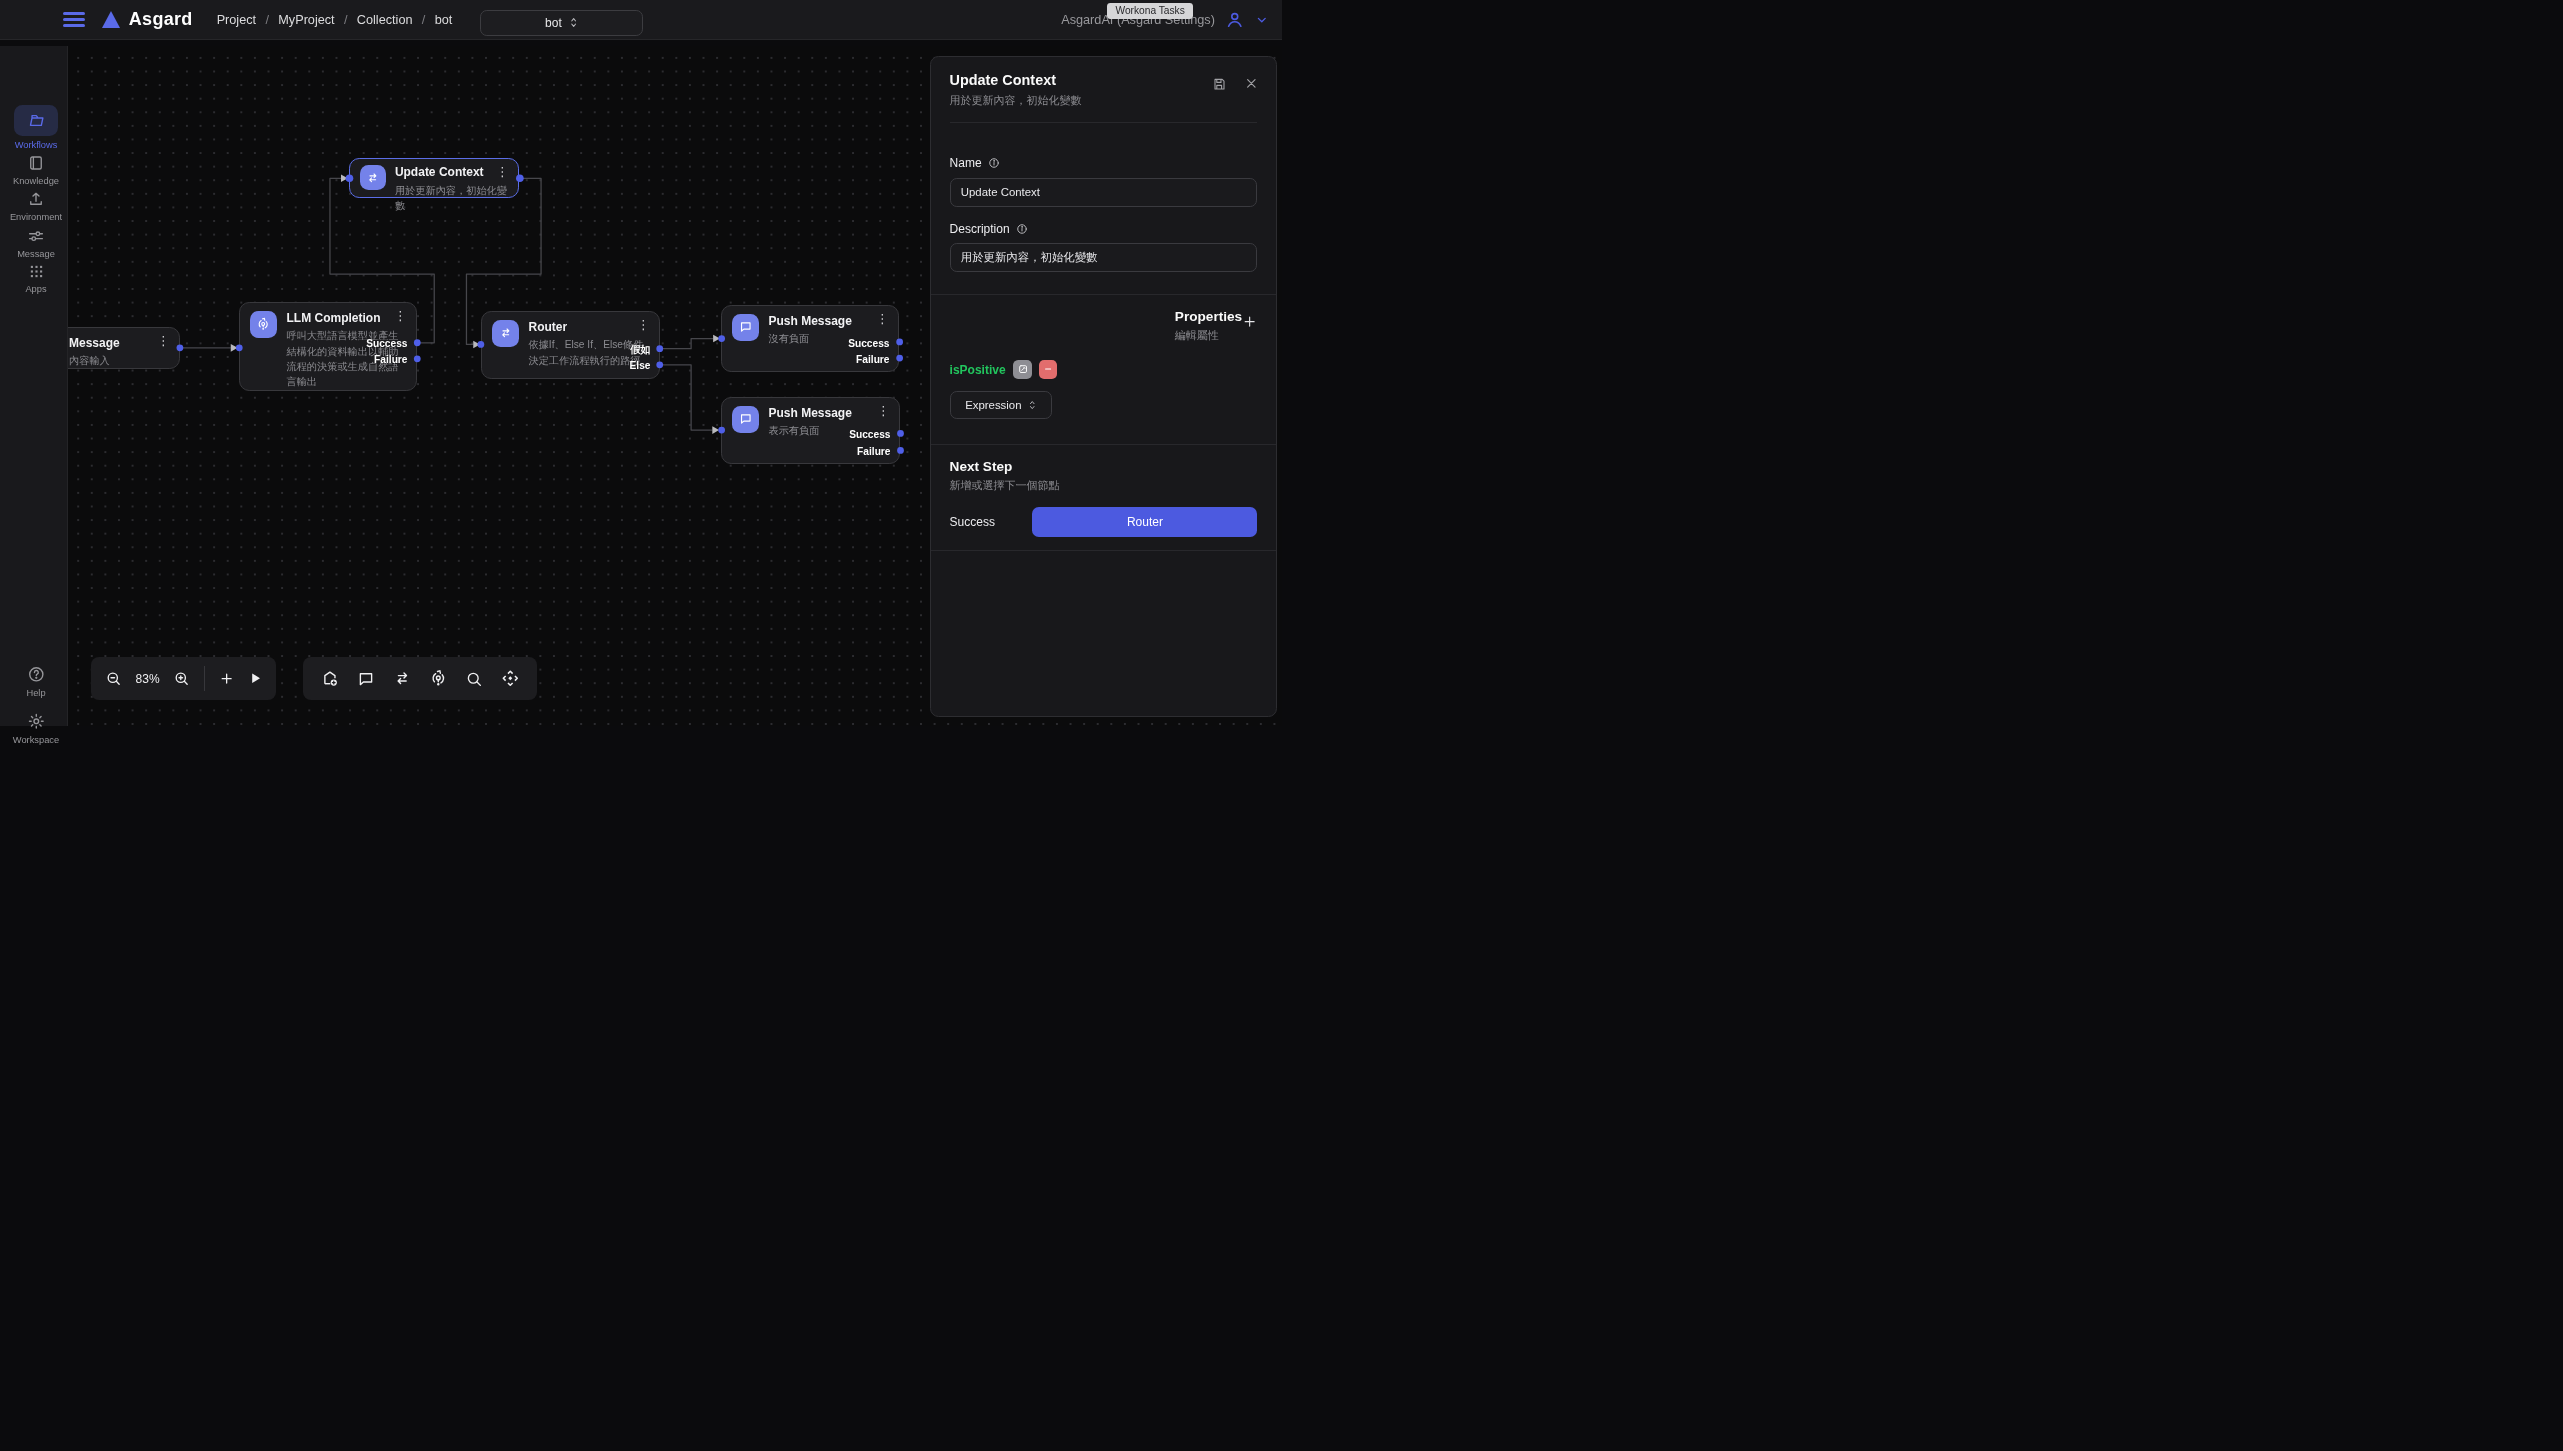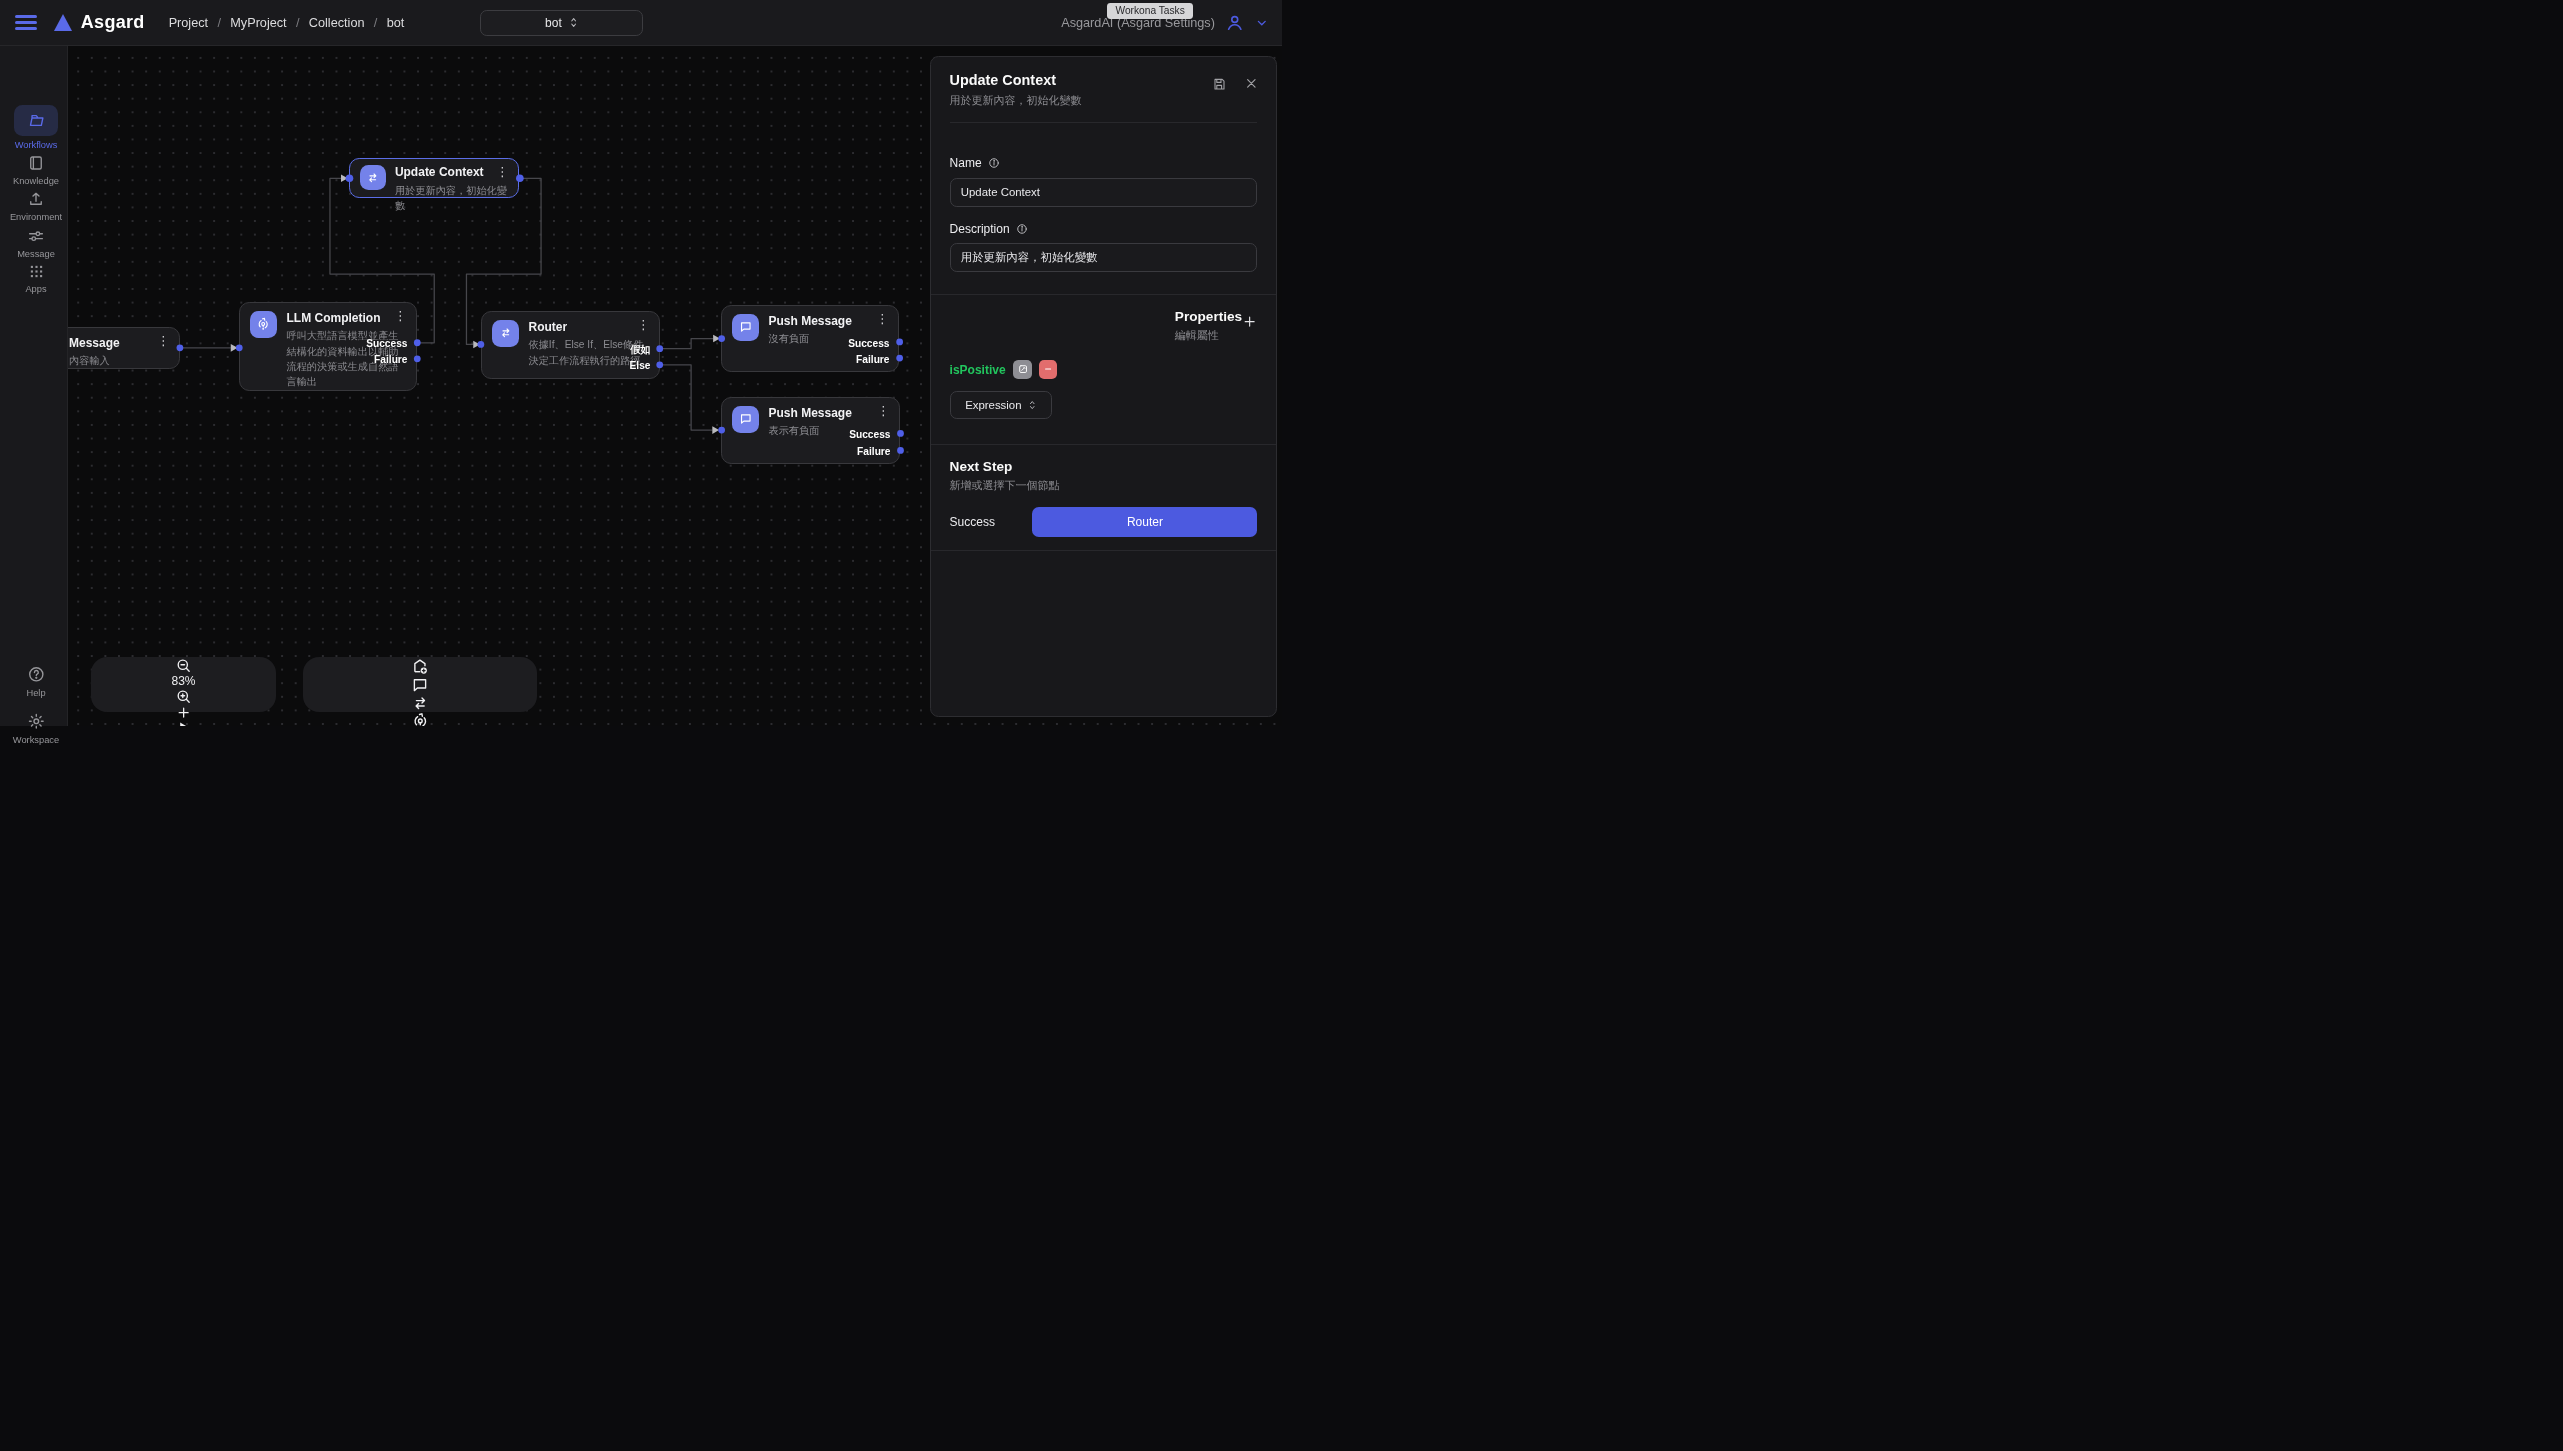--- a/index.html
+++ b/index.html
@@ -2,23 +2,23 @@
 <html style="font-size:13.6px"><head>
 <meta charset="utf-8">
 <style>
   * { margin:0; padding:0; box-sizing:border-box; }
   html,body { width:1282px; height:726px; overflow:hidden; background:#0b0b0d;
               font-family:"Liberation Sans", sans-serif; color:#ededef; }
 
   svg.ic { display:block; }
 
   
-  .topbar { position:absolute; left:0; top:0; width:1282px; height:46px;
+  .topbar { position:absolute; left:0; top:0; width:1282px; height:40px;
             background:#1a1a1d; border-bottom:0.8px solid #262629;
-            display:flex; align-items:center; z-index:50; }
+            display:flex; align-items:center; z-index:50;padding-left:48px; }
   .hamburger { margin-left:15.3px; width:22px; height:22px; display:flex; flex-direction:column;
                justify-content:center; gap:3.4px; cursor:pointer; }
   .hamburger i { display:block; height:2.5px; border-radius:1.7px; background:#5a6ae8; }
   .logo-tri { width:0; height:0; margin-left:17px;
               border-left:9.3px solid transparent; border-right:9.3px solid transparent;
               border-bottom:17px solid #5a6ae8; }
   .brand { margin-left:8.5px; font-size:18px; font-weight:700; letter-spacing:0.3px; color:#fff; }
   .crumbs { margin-left:24px; display:flex; align-items:center; gap:9.3px; font-size:12.7px; color:#dcdcde; }
   .crumbs .sep { color:#7c7c80; }
   .crumbs .crumb { cursor:pointer; }
@@ -57,22 +57,22 @@
   .node-icon { width:27px; height:27px; border-radius:8.5px; background:#7482ea; color:#fff;
                display:flex; align-items:center; justify-content:center; flex:none; margin-right:9.3px; }
   .node-body { min-width:0; }
   .node-title { font-size:12px; font-weight:700; color:#f2f2f4; line-height:15.3px; }
   .node-sub { font-size:10.2px; color:#8c8c91; line-height:15.3px; margin-top:2.5px; }
   .kebab { position:absolute; top:6.8px; right:9.3px; color:#cfcfd3; font-size:12.7px; line-height:12.7px;
            cursor:pointer; letter-spacing:0; }
   .port-label { position:absolute; right:8.5px; font-size:10.2px; font-weight:700; color:#fff; line-height:13.6px; }
 
   
-  .ctl { position:absolute; height:55px; background:#1d1d20; border-radius:16px; z-index:10;
-         display:flex; align-items:center;flex-direction:column; }
+  .ctl { position:absolute; height:43px; background:#1d1d20; border-radius:8px; z-index:10;
+         display:flex; align-items:center; }
   .ctl-zoom { left:23px; top:611px; width:185px; justify-content:space-evenly; }
   .ctl-tools { left:235px; top:611px; width:234px; justify-content:space-evenly; }
   .ctl .btn { color:#f0f0f2; cursor:pointer; display:flex; align-items:center; justify-content:center; }
   .zoom-pct { font-size:12px; color:#f0f0f2; }
   .vdiv { width:0.8px; height:25.4px; background:#37373b; }
 
   
   .panel { position:absolute; left:930px; top:56px; width:347px; height:661px;
            background:#18181b; border:0.8px solid #2d2d31; border-radius:8.5px; z-index:45;
            padding:0 18.6px; }

